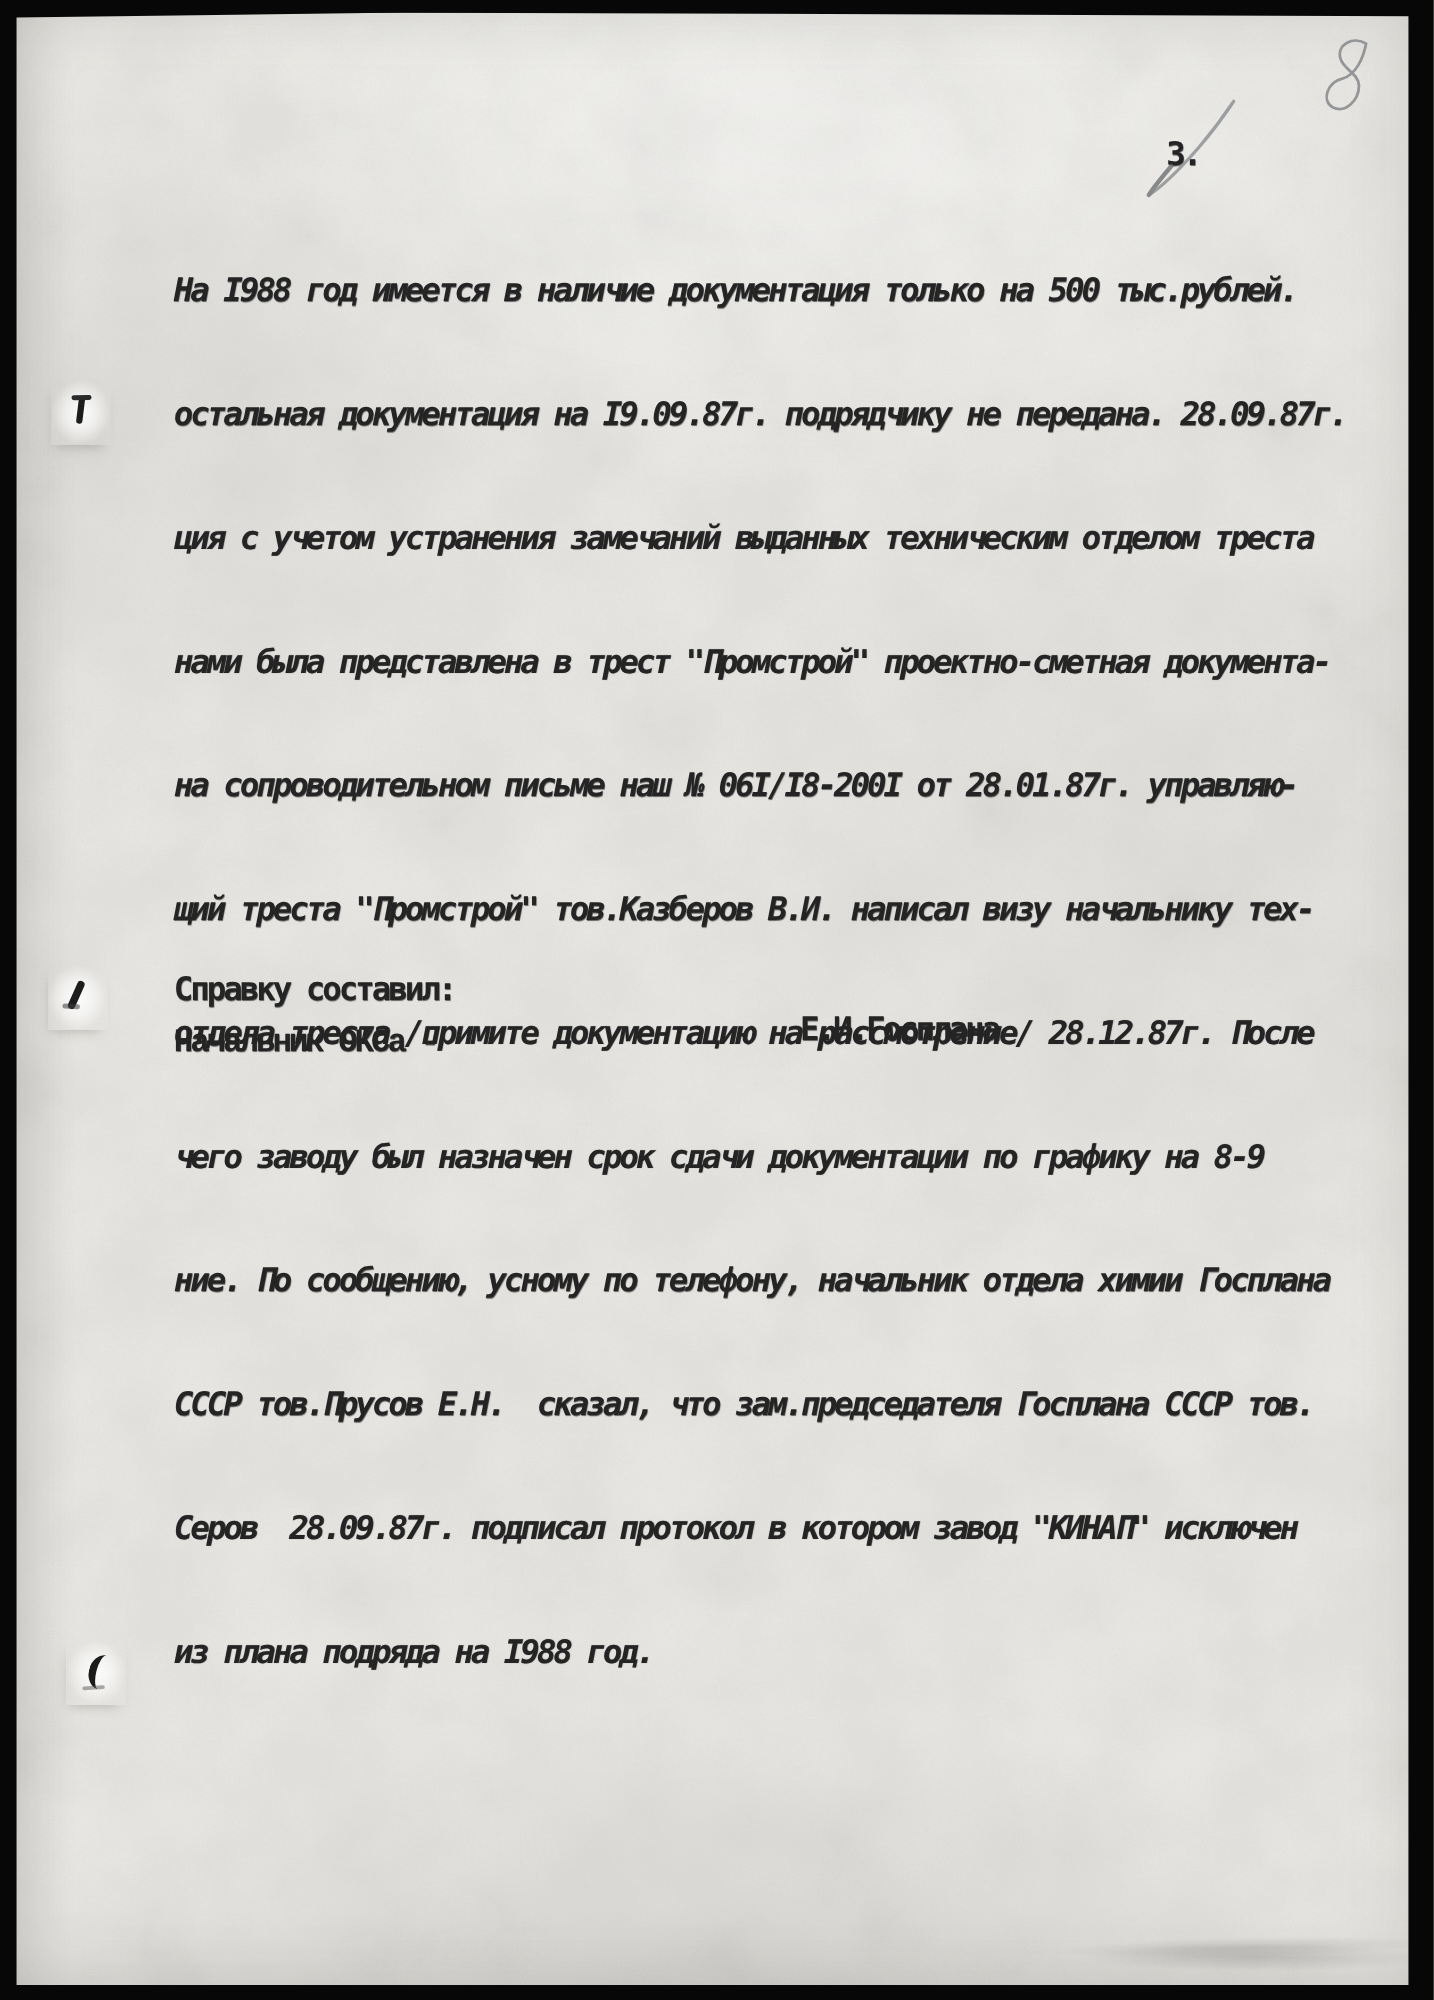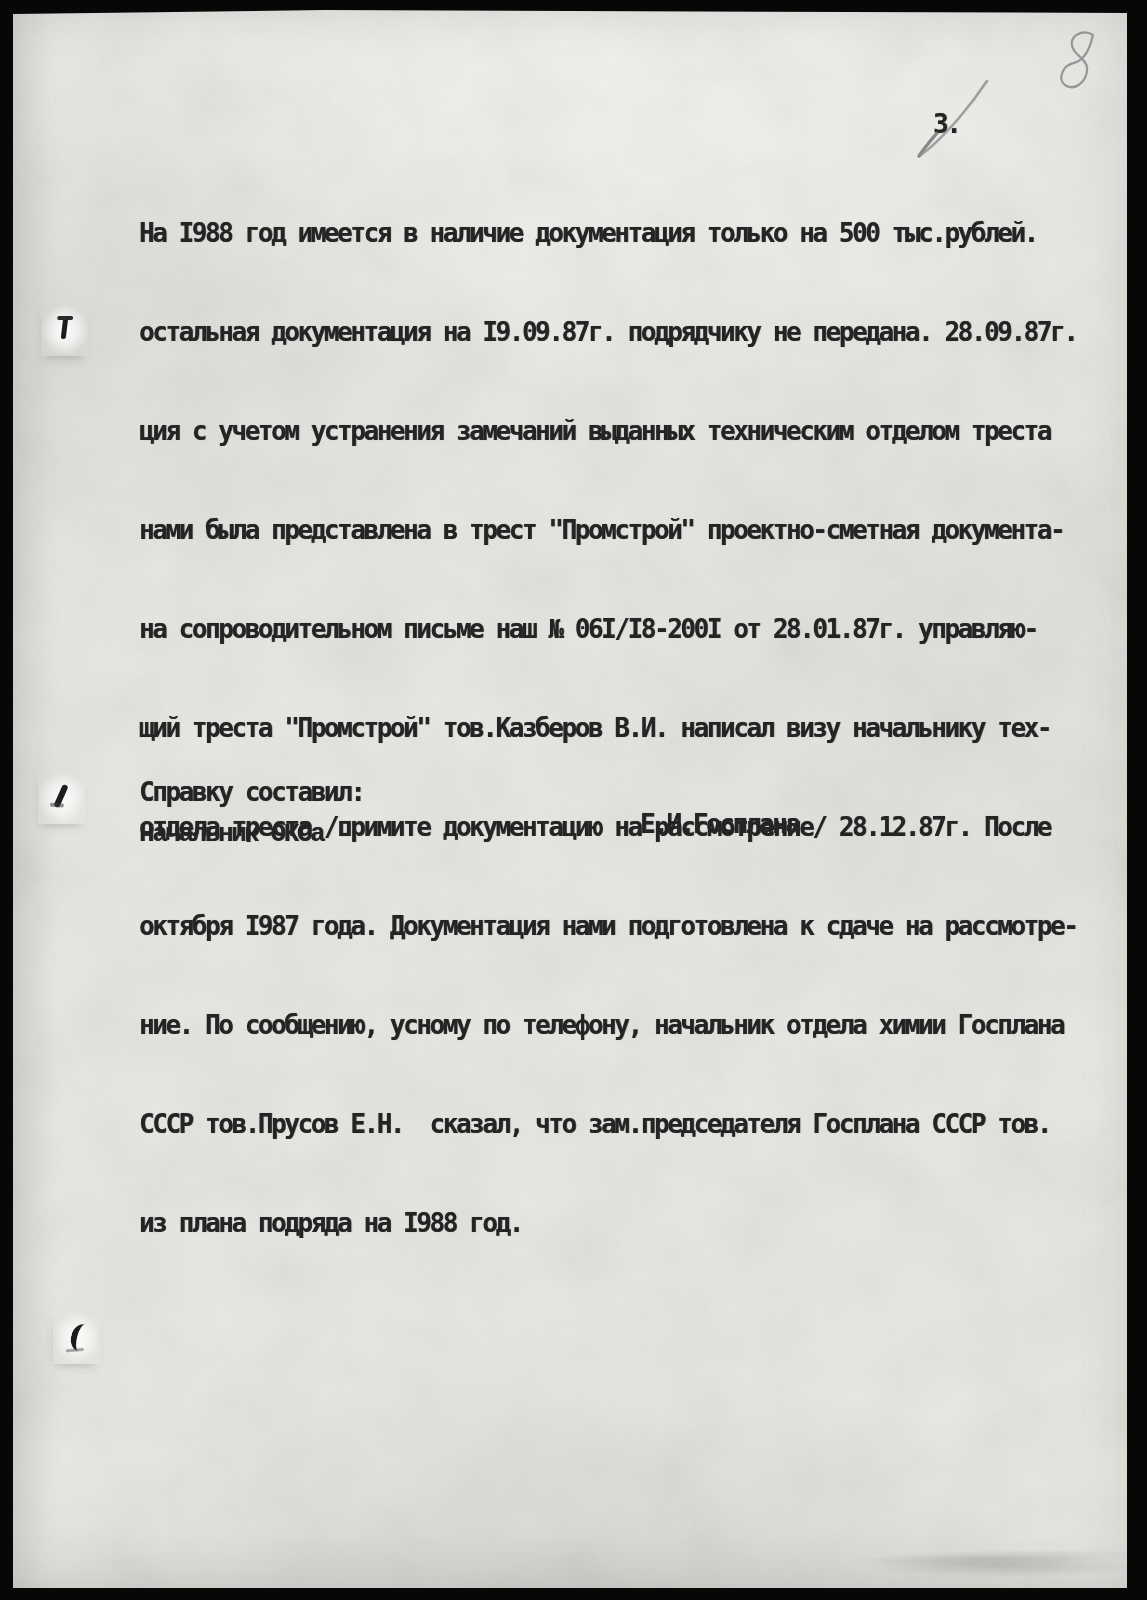--- a/index.html
+++ b/index.html
@@ -32,21 +32,21 @@
   
   .typed {
     color: #242424;
     font-size: 26px;
     font-weight: bold;
     letter-spacing: -2.45px;
     line-height: 33px;
     white-space: pre;
     text-shadow: 0.4px 0.4px 0.7px rgba(35,35,35,.65);
   }
-  .body-text { position: absolute; left: 126px; top: 141px; }
+  .body-text { position: absolute; left: 126px; top: 141px; font-style: italic; }
   .line { white-space: pre; }
 
   .page-no { position: absolute; left: 920px; top: 98px; }
 
   .sig-label { position: absolute; left: 126px; top: 766px; }
   .sig-title { position: absolute; left: 126px; top: 808px; font-family: Liberation Mono, monospace; }
   .sig-name  { position: absolute; left: 627px; top: 798px; }
 
   
   .pencil-eight { position: absolute; left: 1042px; top: 20px; opacity: .85; }
@@ -116,23 +116,24 @@
     </div>
 
   <div class="typed body-text">
     <div class="line">На I988 год имеется в наличие документация только на 500 тыс.рублей.</div>
     <div class="line">остальная документация на I9.09.87г. подрядчику не передана. 28.09.87г.</div>
     <div class="line">ция с учетом устранения замечаний выданных техническим отделом треста</div>
     <div class="line">нами была представлена в трест "Промстрой" проектно-сметная документа-</div>
     <div class="line">на сопроводительном письме наш № 06I/I8-200I от 28.01.87г. управляю-</div>
     <div class="line">щий треста "Промстрой" тов.Казберов В.И. написал визу начальнику тех-</div>
     <div class="line">отдела треста /примите документацию на рассмотрение/ 28.12.87г. После</div>
-    <div class="line">октября I987 года. Документация нами подготовлена к сдаче на рассмотре-</div>
+    <div class="line">чего заводу был назначен срок сдачи документации по графику на 8-9</div>
     <div class="line">ние. По сообщению, усному по телефону, начальник отдела химии Госплана</div>
     <div class="line">СССР тов.Прусов Е.Н.  сказал, что зам.председателя Госплана СССР тов.</div>
+    <div class="line">Серов  28.09.87г. подписал протокол в котором завод "КИНАП" исключен</div>
     <div class="line">из плана подряда на I988 год.</div>
   </div>
 
   <div class="typed sig-label">Справку составил:</div>
   <div class="typed sig-title">Начальник ОКСа -</div>
   <div class="typed sig-name">Е.И.Госплана</div>
 
   <div class="streak"></div>
 
 </div>

